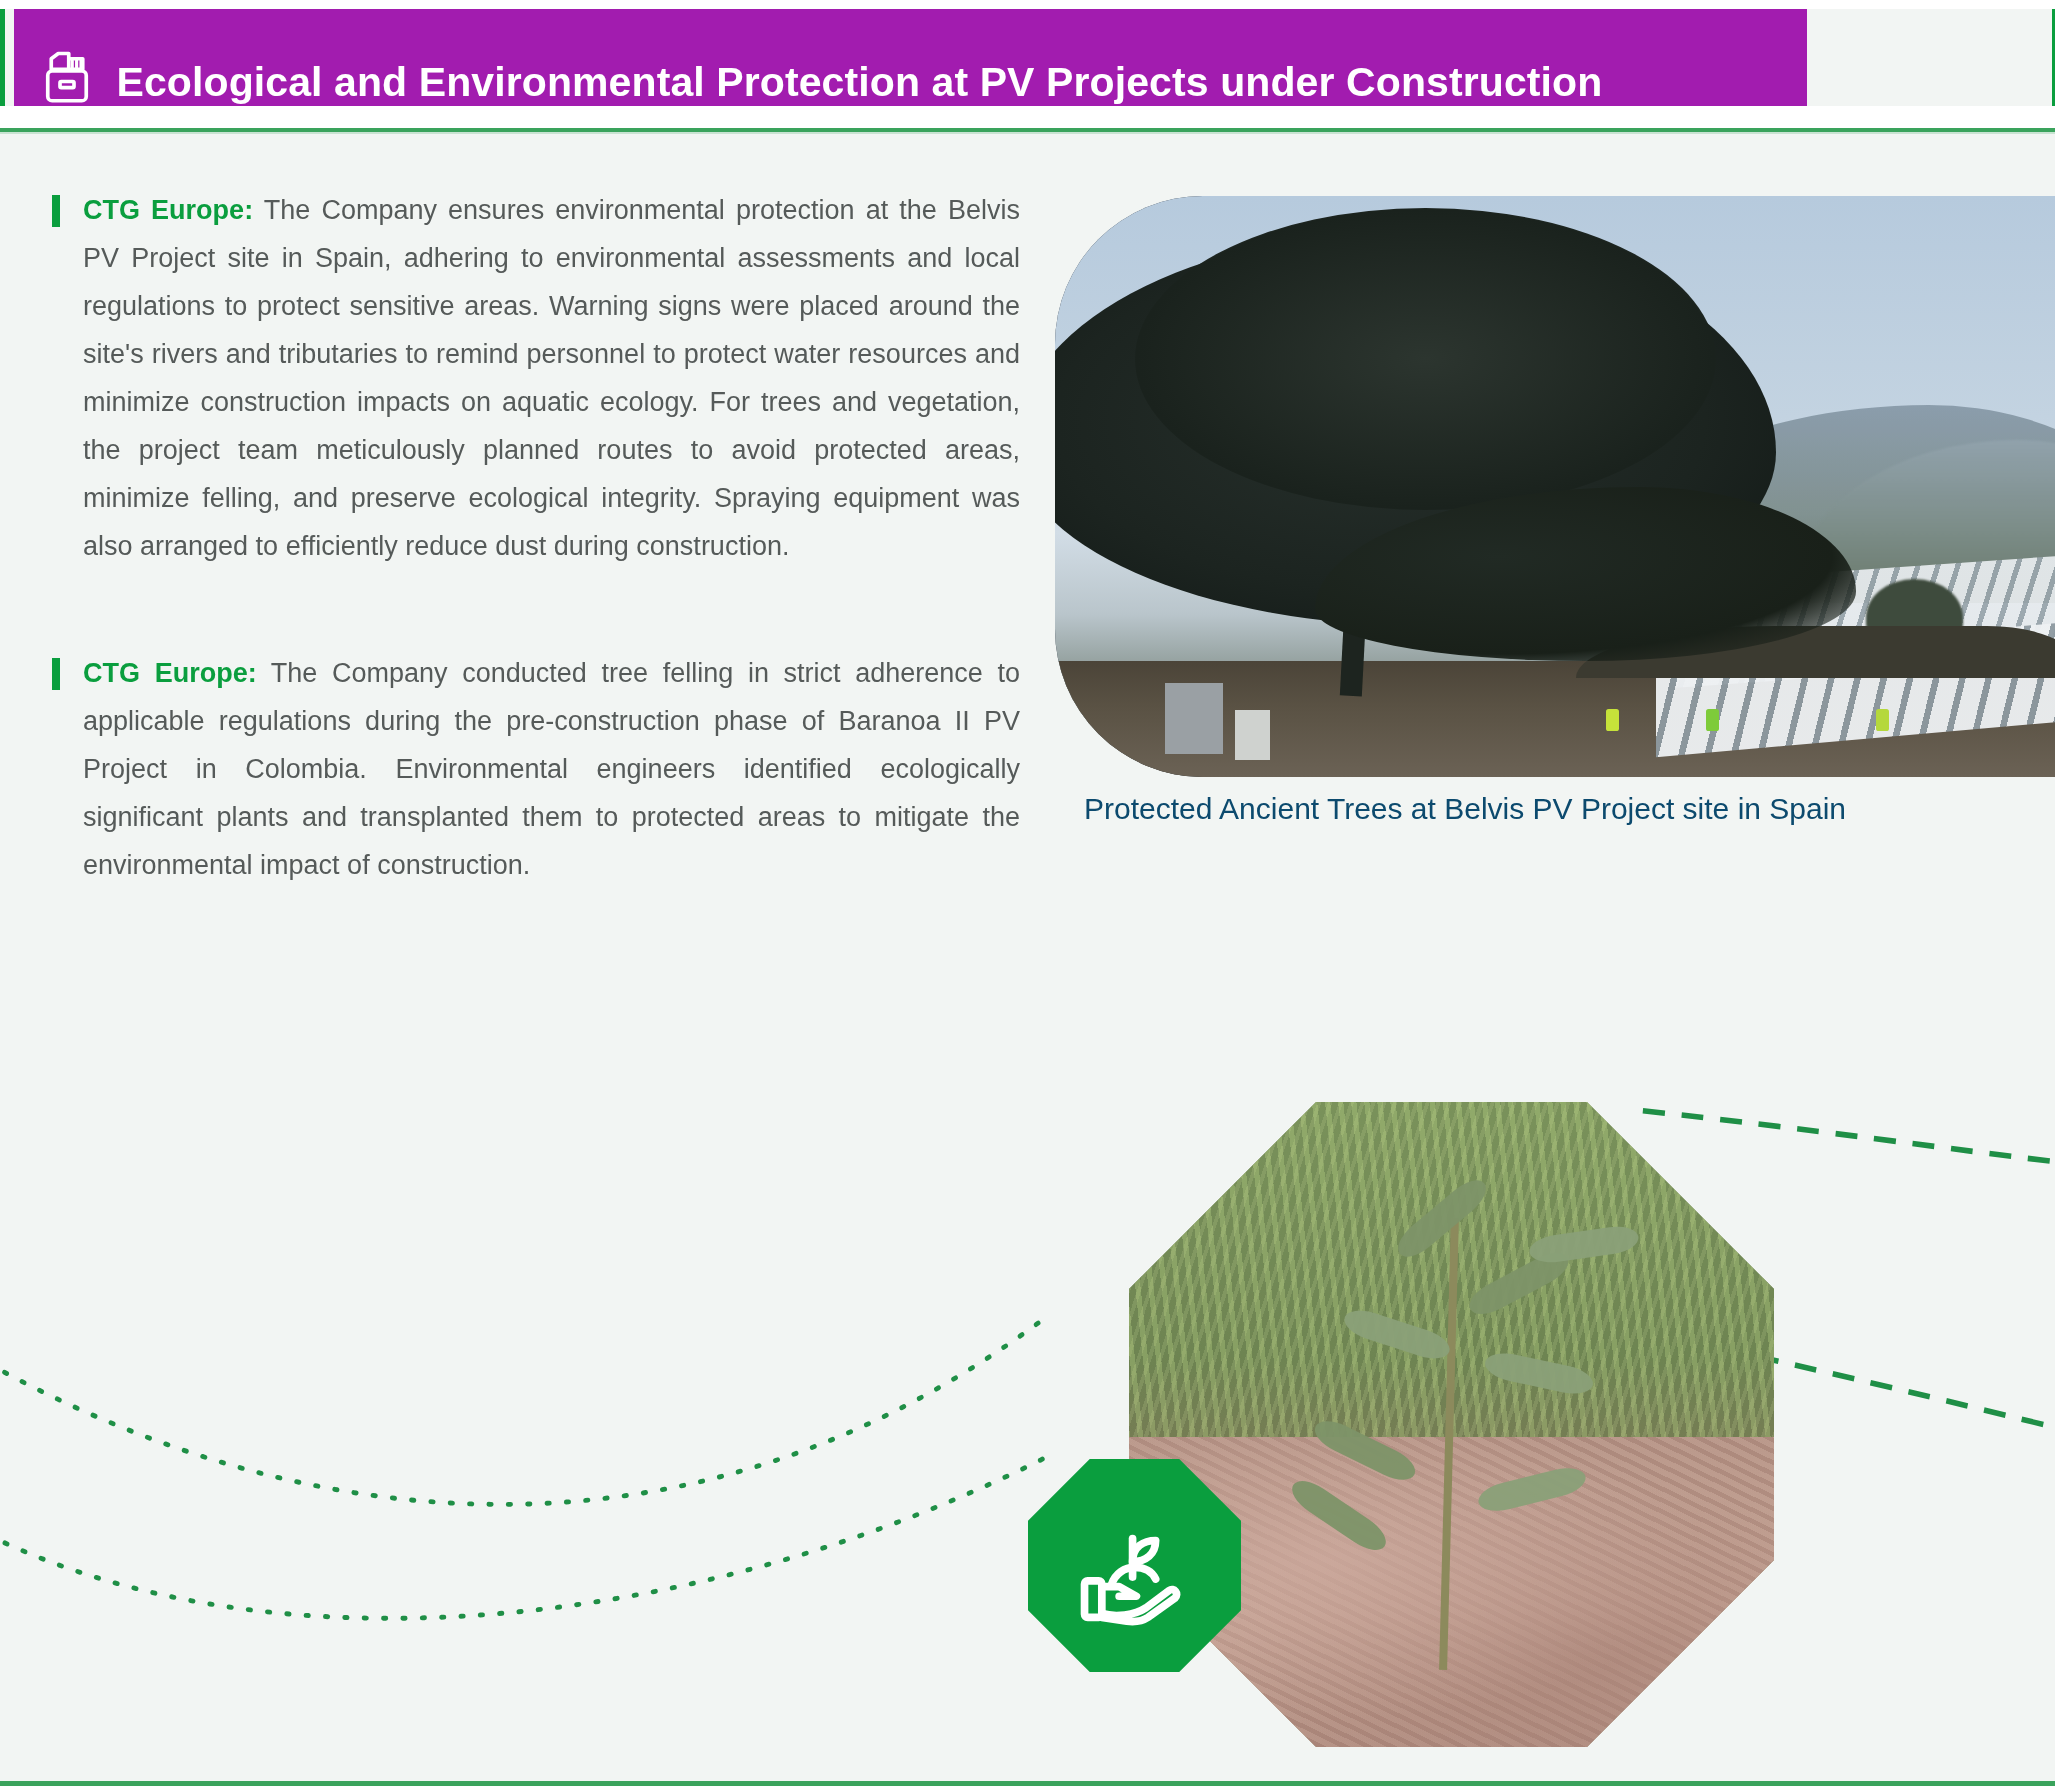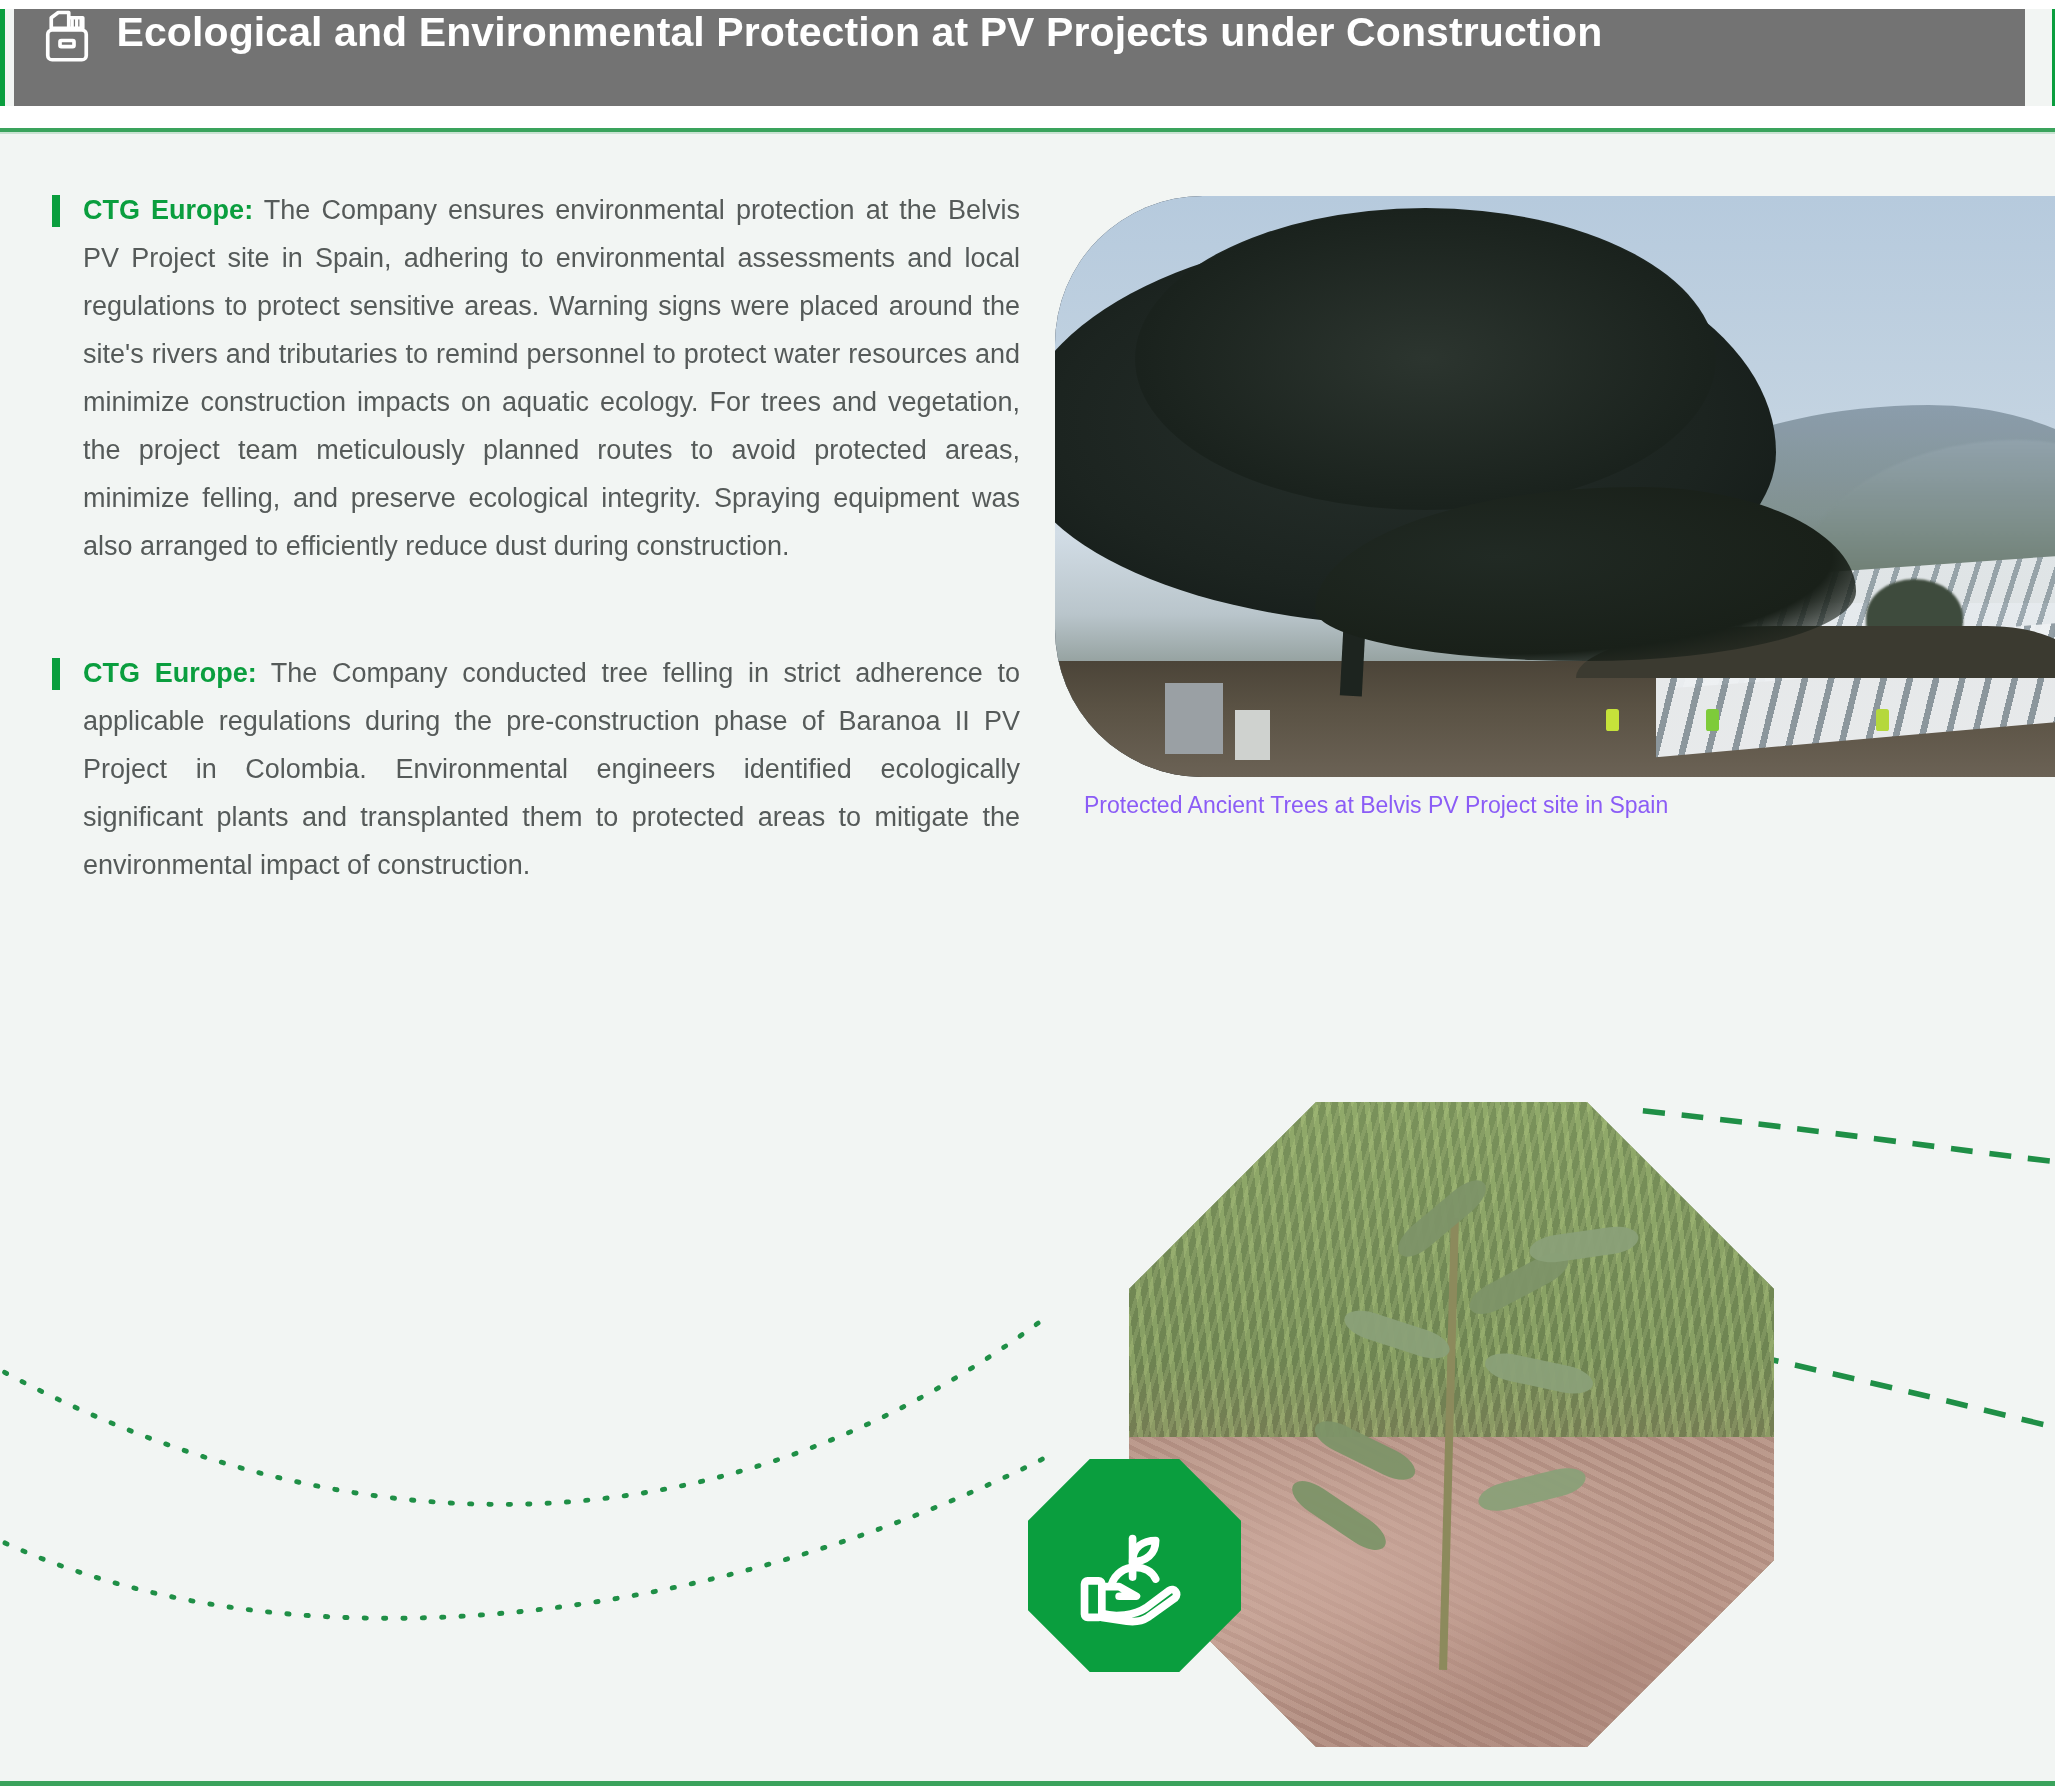--- a/index.html
+++ b/index.html
@@ -66,25 +66,25 @@
     top: 106px;
     height: 22px;
     background: #ffffff;
   }
 
   
   .header-bar {
     position: absolute;
     left: 14px;
     top: 9px;
-    width: 2011px;
+    width: 1793px;
     height: 97px;
-    background: #737373;
+    background: #a21caf;
     display: flex;
-    align-items: flex-start;
+    align-items: flex-end;
   }
   .header-icon {
     width: 56px;
     height: 56px;
     margin-left: 24.5px;
     margin-right: 22px;
     flex: 0 0 auto;
   }
   .header-icon svg { display: block; width: 100%; height: 100%; }
   .header-title {
@@ -252,22 +252,22 @@
   .fig1 .box2 {
     position: absolute;
     left: 18%; bottom: 3%;
     width: 35px; height: 50px;
     background: #cfd2cf;
   }
 
   
   .caption {
     position: absolute;
-    color: #8b5cf6;
-    font-size: 23px;
+    color: #0c4a6e;
+    font-size: 30px;
     white-space: nowrap;
   }
   .cap1 { left: 1084px; top: 658px; }
 
   
   .fig2 {
     position: absolute;
     left: 1129px;
     top: 968px;
     width: 645px;

